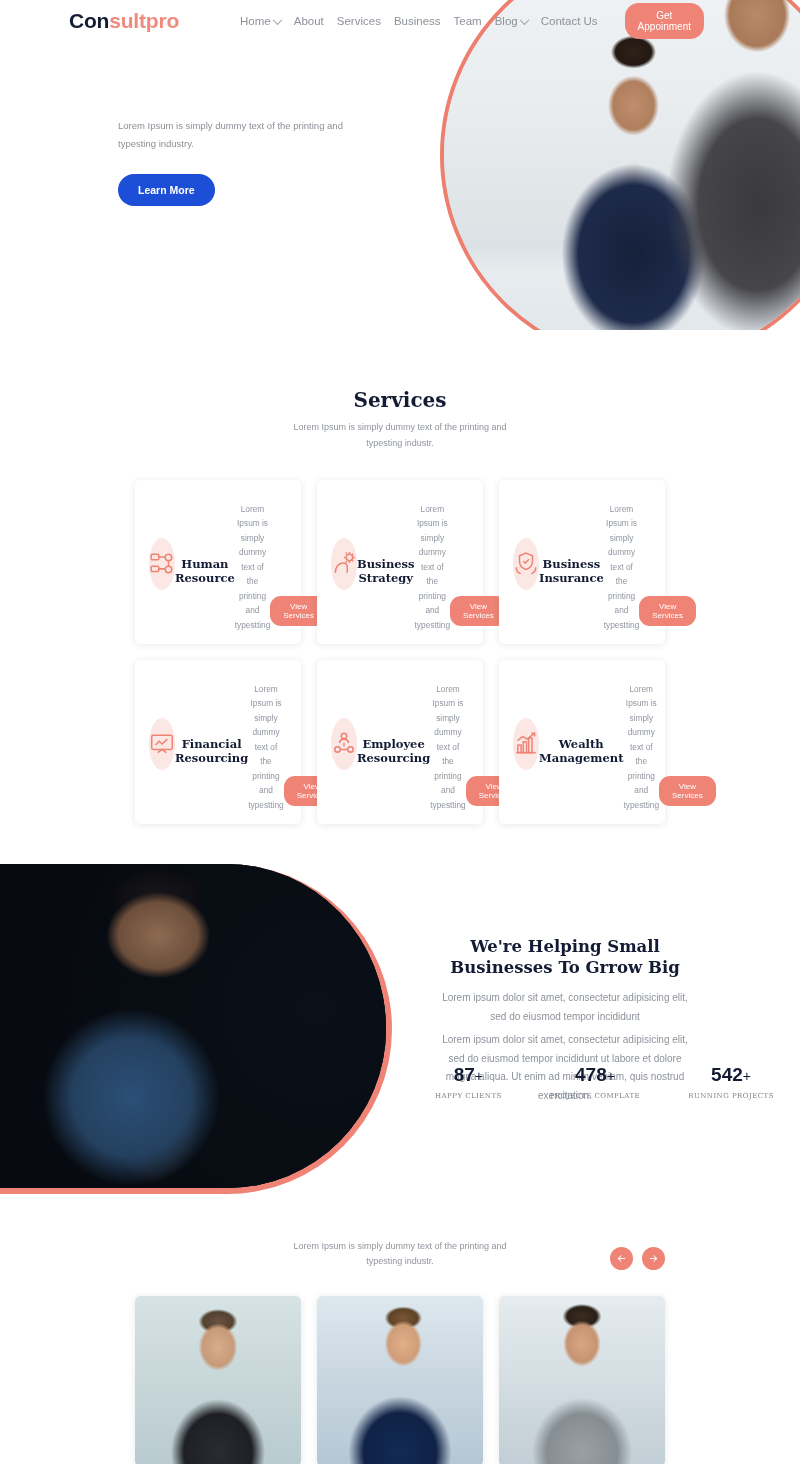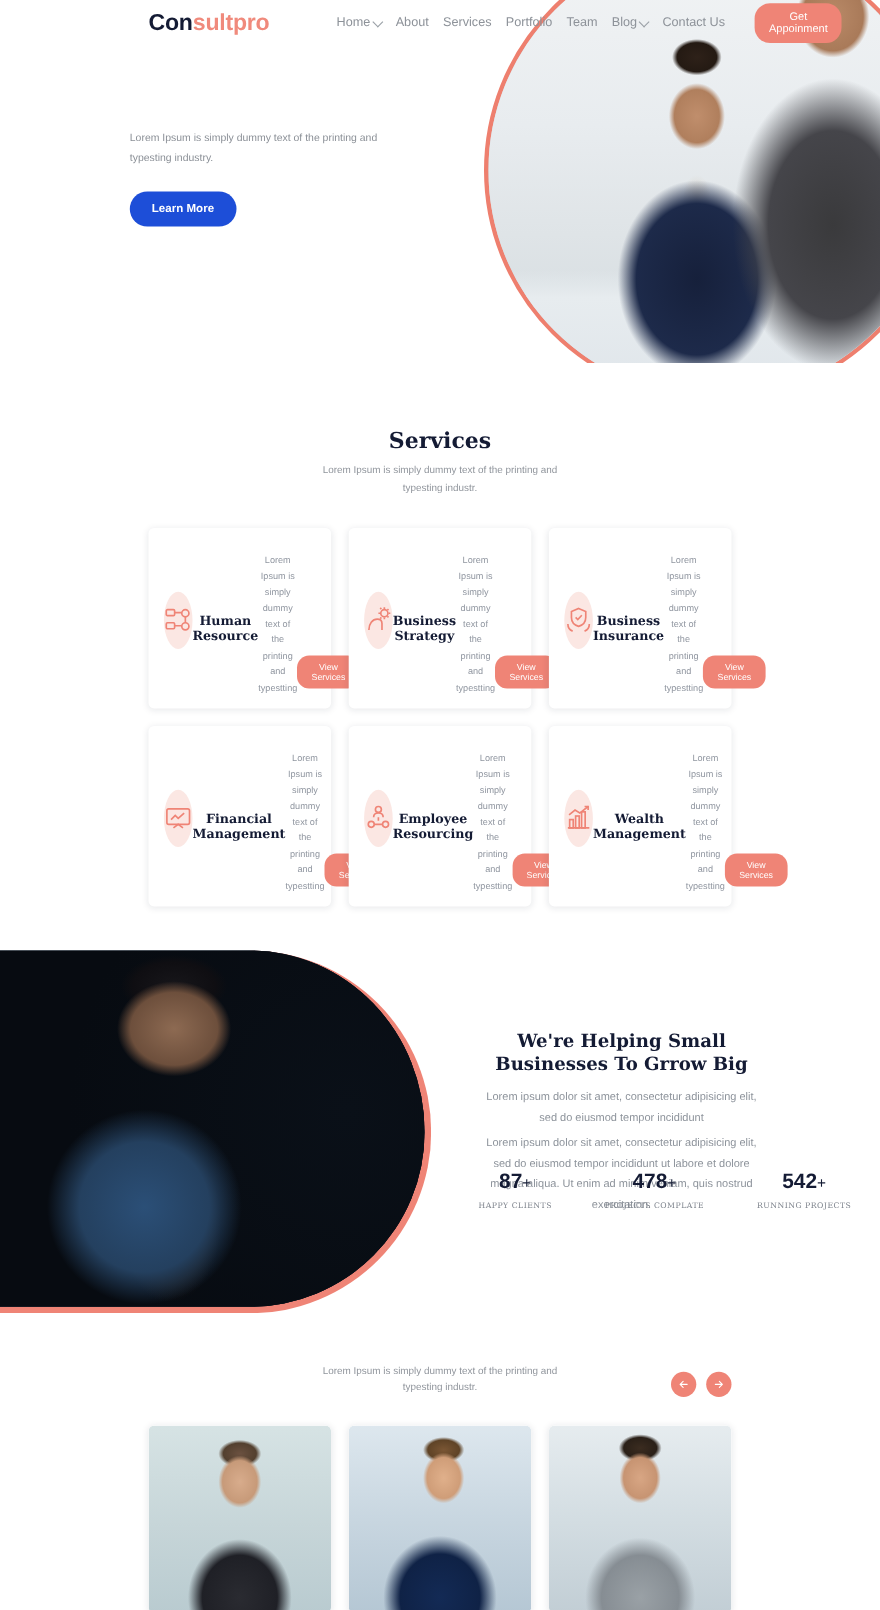--- a/index.html
+++ b/index.html
@@ -39,21 +39,21 @@
       
       radial-gradient(ellipse 16px 26px at 46% 56%, #d8d4cb 0%, rgba(216,212,203,0) 80%),
       
       linear-gradient(to bottom, rgba(255,255,255,0) 72%, #e7ecef 78%, #dfe5ea 100%),
       
       linear-gradient(to bottom, #f2f4f5 0%, #e8ecef 40%, #dfe4e7 64%, #cfd8dd 100%);
   }
 
   .navbar{
     position:absolute; left:0; top:0; width:638px; height:42px;
-    display:flex; align-items:center; z-index: 6;
+    display:flex; align-items:center; z-index: 6; justify-content: center;
   }
   .logo{ margin-left:135px; font-size:21px; font-weight:bold; letter-spacing:-0.2px;
     font-family:"Liberation Sans", sans-serif; }
   .logo .dark{ color:#141b34; }
   .logo .accent{ color:#f08a7c; }
   .nav-links{ display:flex; align-items:center; gap:13px; margin-left:61px; }
   .nav-link{ font-size:11.5px; color:#8d9299; display:flex; align-items:center; gap:3px; cursor:pointer; white-space:nowrap;}
   .caret{ display:inline-block; width:7px; height:7px; border-right:1.4px solid #9aa0a6;
     border-bottom:1.4px solid #9aa0a6; transform: rotate(45deg) translate(-1px,-1px); }
   .btn-appoint{
@@ -191,21 +191,21 @@
       <div class="logo">
         <span class="dark">Con</span><span class="accent">sultpro</span>
       </div>
       <div class="nav-links">
         <div class="nav-link">
           <span>Home</span>
           <span class="caret"></span>
         </div>
         <div class="nav-link">About</div>
         <div class="nav-link">Services</div>
-        <div class="nav-link">Portfolio</div>
+        <div class="nav-link">Business</div>
         <div class="nav-link">Team</div>
         <div class="nav-link">
           <span>Blog</span>
           <span class="caret"></span>
         </div>
         <div class="nav-link">Contact Us</div>
         <button class="btn-appoint">Get Appoinment</button>
       </div>
     </nav>
 
@@ -263,21 +263,21 @@
       </div>
 
       <div class="card">
         <div class="card-icon">
           <svg viewBox="0 0 24 24" fill="none" stroke="#ef8476" stroke-width="1.4">
             <rect x="2.5" y="4" width="19" height="13" rx="1.5"></rect>
             <path d="M6 13l3.5-3.5 2.5 2.5L17 7.5"></path>
             <path d="M8 20l4-3 4 3"></path>
           </svg>
         </div>
-        <div class="card-title">Financial Management</div>
+        <div class="card-title">Financial Resourcing</div>
         <div class="card-desc">Lorem Ipsum is simply dummy text of the printing and typestting</div>
         <button class="btn-view">View Services</button>
       </div>
 
       <div class="card">
         <div class="card-icon">
           <svg viewBox="0 0 24 24" fill="none" stroke="#ef8476" stroke-width="1.4">
             <circle cx="12" cy="4.5" r="2.5"></circle>
               <path d="M8 11c0-2.2 1.8-3.5 4-3.5S16 8.8 16 11"></path>
             <circle cx="6" cy="17" r="2.5"></circle>

